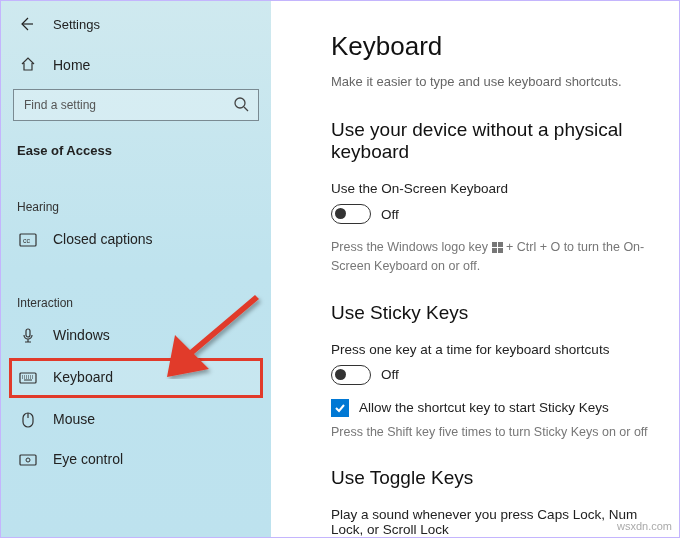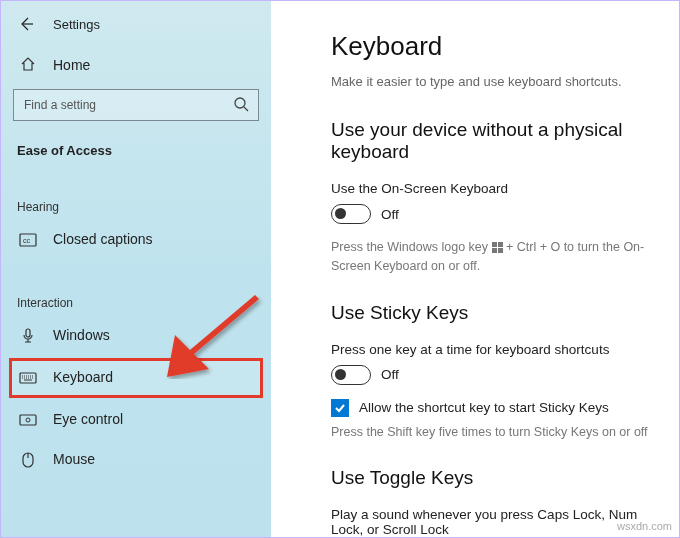--- a/index.html
+++ b/index.html
@@ -106,36 +106,36 @@
         <svg width="18" height="12" viewBox="0 0 18 12">
             <rect x="1" y="1" width="16" height="10" rx="1" stroke="#333" stroke-width="1.2" fill="none"></rect>
             <path d="M3 4h1M5 4h1M7 4h1M9 4h1M11 4h1M13 4h1M3 6h1M5 6h1M7 6h1M9 6h1M11 6h1M13 6h1M5 8h8" stroke="#333" stroke-width="1"></path>
           </svg>
       </span>
       <span>Keyboard</span>
     </div>
 
     <div class="sb-item">
       <span class="icon">
+        <svg width="12" height="16" viewBox="0 0 12 16">
+            <rect x="1" y="1" width="10" height="14" rx="5" stroke="#333" stroke-width="1.2" fill="none"></rect>
+            <path d="M6 1v5" stroke="#333" stroke-width="1.2"></path>
+          </svg>
+      </span>
+      <span>Mouse</span>
+    </div>
+
+    <div class="sb-item">
+      <span class="icon">
         <svg width="18" height="12" viewBox="0 0 18 12">
             <rect x="1" y="1" width="16" height="10" rx="1" stroke="#333" stroke-width="1.2" fill="none"></rect>
             <circle cx="9" cy="6" r="2" stroke="#333" stroke-width="1" fill="none"></circle>
           </svg>
       </span>
       <span>Eye control</span>
-    </div>
-
-    <div class="sb-item">
-      <span class="icon">
-        <svg width="12" height="16" viewBox="0 0 12 16">
-            <rect x="1" y="1" width="10" height="14" rx="5" stroke="#333" stroke-width="1.2" fill="none"></rect>
-            <path d="M6 1v5" stroke="#333" stroke-width="1.2"></path>
-          </svg>
-      </span>
-      <span>Mouse</span>
     </div>
 
     <svg class="arrow" viewBox="0 0 110 90">
       <defs>
           <filter id="sh" x="-20%" y="-20%" width="140%" height="140%">
             <feDropShadow dx="2" dy="3" stdDeviation="2" flood-opacity="0.35"></feDropShadow>
           </filter>
         </defs>
       <path d="M100 10 L35 65 L50 80 L8 88 L16 46 L31 61 L96 6 Z" fill="#e13a2a" filter="url(#sh)"></path>
     </svg>

